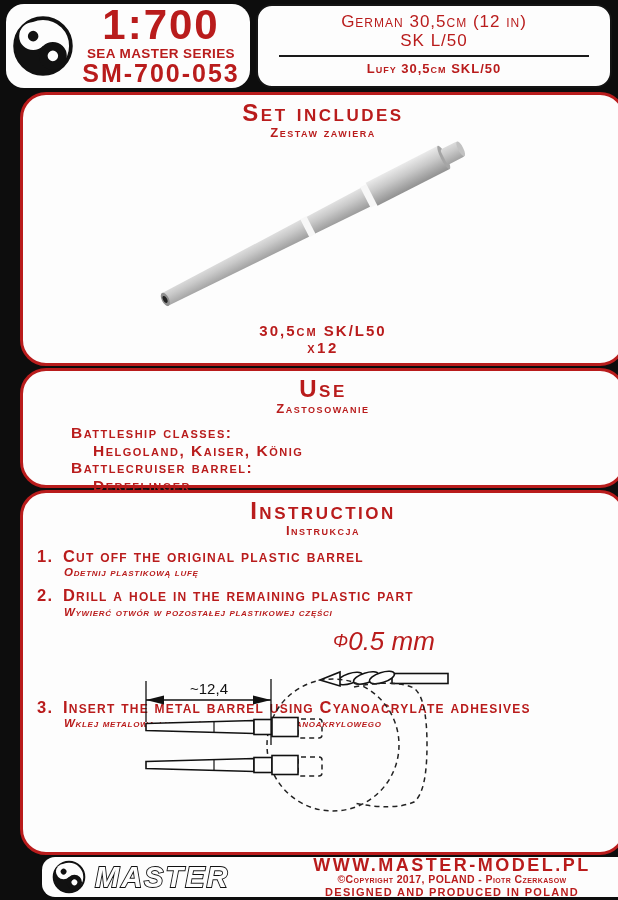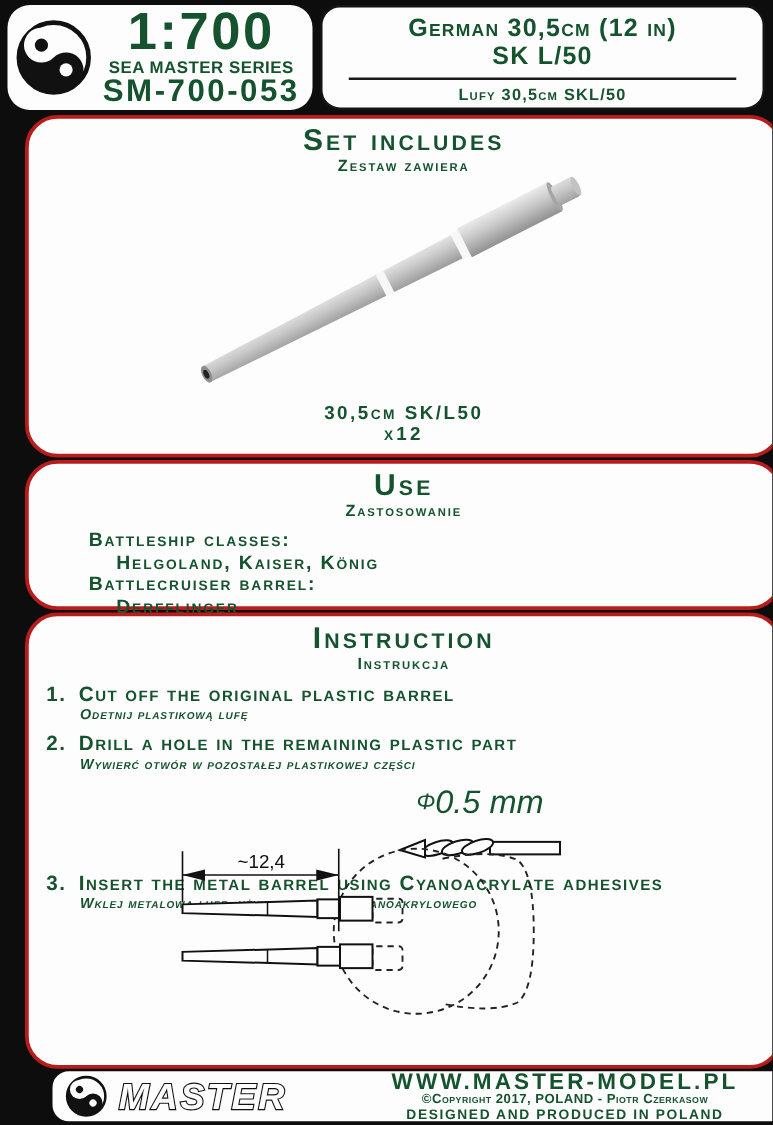--- a/index.html
+++ b/index.html
@@ -1,30 +1,30 @@
 <!DOCTYPE html>
 <html><head>
 <meta charset="utf-8">
 <style>
   html,body{margin:0;padding:0;background:#0d0d0d;}
   .sheet{position:relative;width:618px;height:900px;background:#0d0d0d;overflow:hidden;
-         font-family:"Liberation Sans",sans-serif;color:#14532d;}
+         font-family:"Liberation Sans",sans-serif;color:#b91c1c;}
   .sc{font-variant:small-caps;}
 
   
   .header{position:absolute;top:4px;left:6px;width:606px;height:84px;display:flex;gap:6px;}
   .badge{width:244px;background:#fdfdfd;border-radius:18px;display:flex;align-items:center;
          padding:4px 6px;box-sizing:border-box;gap:4px;}
   .badge-text{flex:1;text-align:center;}
   .scale{font-size:42px;font-weight:800;letter-spacing:2px;line-height:0.95;}
   .series{font-size:13.5px;font-weight:700;letter-spacing:0.4px;margin-top:1px;white-space:nowrap;}
   .code{font-size:25px;font-weight:800;letter-spacing:2px;line-height:1.02;white-space:nowrap;}
   .titlebox{flex:1;background:#fdfdfd;border:2.5px solid #141414;border-radius:16px;
             text-align:center;padding-top:6px;box-sizing:border-box;}
-  .title1,.title2{font-size:20px;font-weight:700;letter-spacing:1px;line-height:1.12;}
+  .title1,.title2{font-size:17px;font-weight:400;letter-spacing:1px;line-height:1.12;}
   .title-divider{width:88%;border:none;border-top:2px solid #1a1a1a;margin:5px auto 4px;}
   .subtitle-pl{font-size:13px;font-weight:700;letter-spacing:1px;}
 
   
   .panel{position:absolute;left:20px;width:606px;background:#fdfdfd;border:3px solid #b91c1c;
          border-radius:26px;box-sizing:border-box;text-align:center;}
   #panel-set{top:92px;height:274px;}
   #panel-use{top:368px;height:120px;}
   #panel-instruction{top:490px;height:365px;}
   .h1{font-size:24px;font-weight:700;letter-spacing:2.5px;margin-top:5px;line-height:1.1;}

